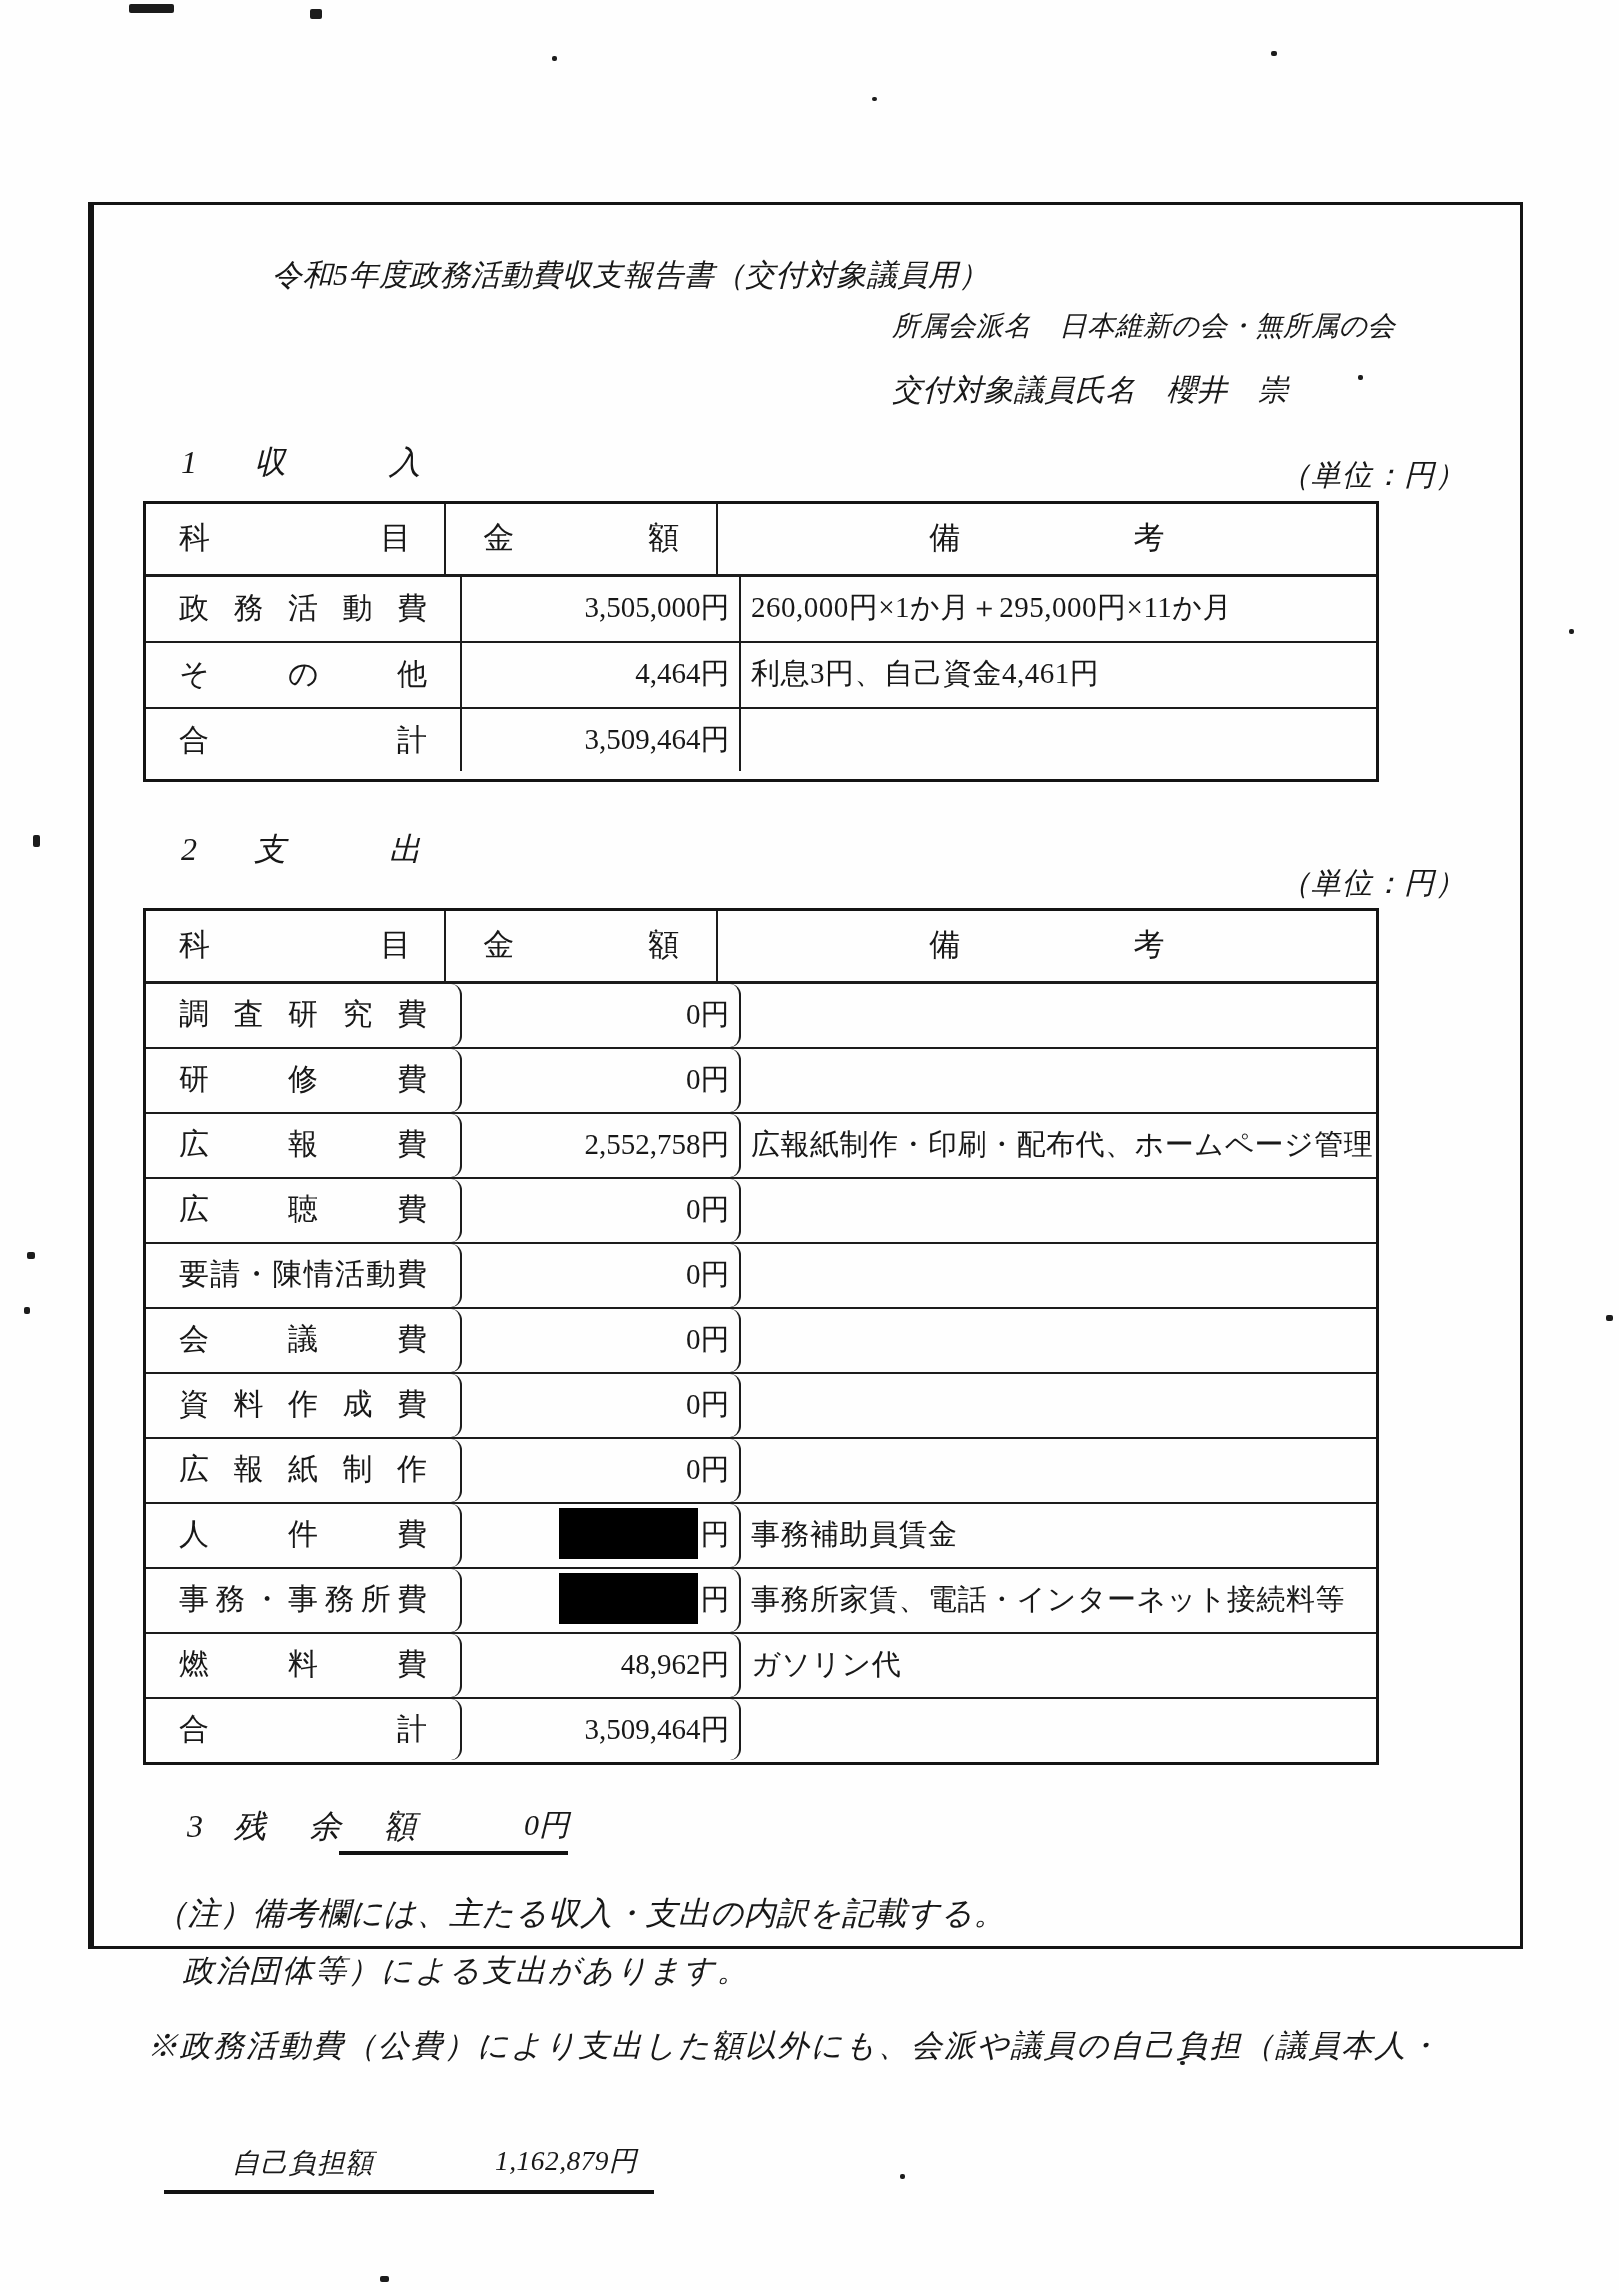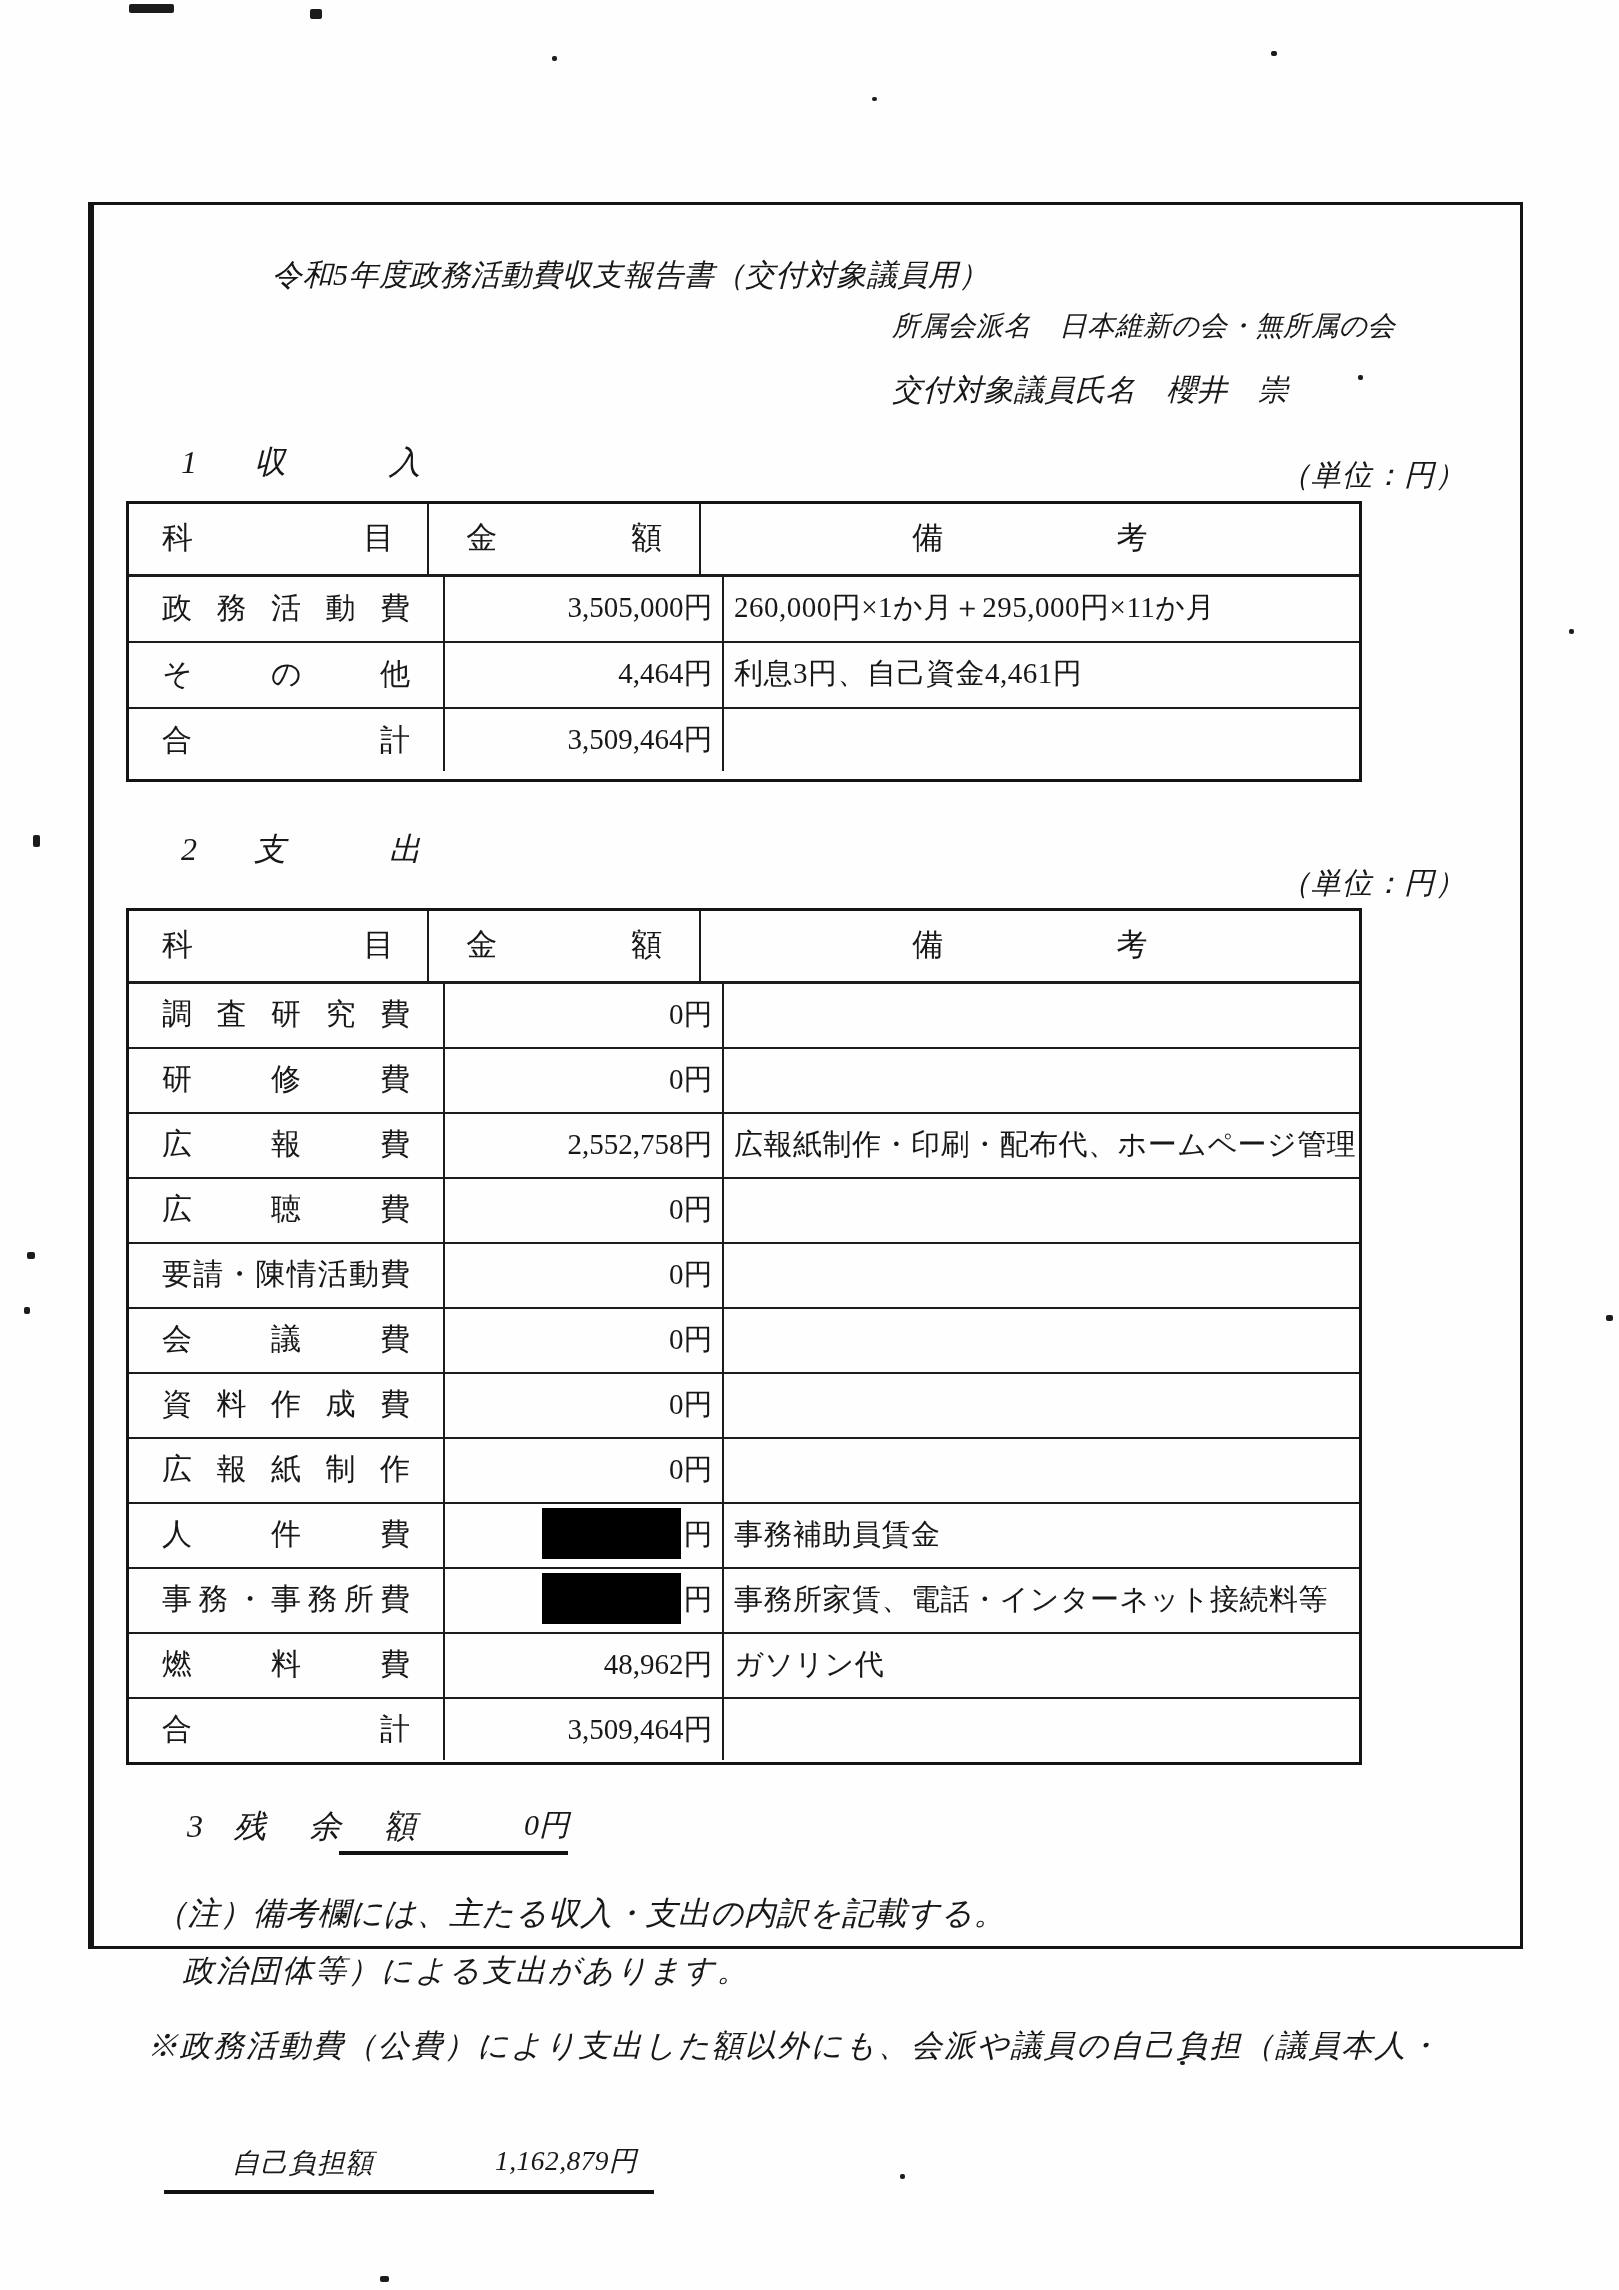--- a/index.html
+++ b/index.html
@@ -31,21 +31,21 @@
   .section-head .no{display:inline-block;}
   .sec-title-sp{display:inline-block;margin-left:57px;letter-spacing:103px;}
   .sec1{left:181px;top:441px;}
   .sec2{left:181px;top:828px;}
   .unit-note{font-size:30px;letter-spacing:1px;}
   .unit1{left:1280px;top:455px;}
   .unit2{left:1280px;top:863px;}
 
   
   .rtable{
-    position:absolute;left:126px;width:1236px;
+    position:absolute;left:143px;width:1236px;
     border:3.9px solid #141414;box-sizing:border-box;
     background:transparent;overflow:hidden;
   }
   .t-income{top:501px;height:281px;}
   .t-expense{top:908px;height:857px;}
   .trow{display:flex;width:100%;box-sizing:border-box;border-bottom:2.9px solid #1c1c1c;overflow:hidden;}
   .trow.hdr{border-bottom-width:3.9px;}
   .trow:last-child{border-bottom:none;}
   .cell{box-sizing:border-box;overflow:hidden;}
   .c1{width:342px;border-right:2.9px solid #1c1c1c;font-size:30px;
@@ -55,21 +55,21 @@
   .c3{width:700px;font-size:29px;text-align:left;padding-left:9.8px;letter-spacing:0.5px;}
   .hdr .c1{font-size:31px;}
   .hdr .c2{text-align:justify;text-align-last:justify;padding:0 37px;font-size:31px;}
   .hdr .c3{text-align:justify;text-align-last:justify;padding:0 211px;font-size:31px;}
   
   .t-income .hdr{height:73px;}  .t-income .hdr .cell{line-height:67px;}
   .t-income .dr {height:66px;}  .t-income .dr  .cell{line-height:61px;}
   .t-income .dr:last-child{height:62px;}
   
   .t-expense .hdr{height:73px;} .t-expense .hdr .cell{line-height:67px;}
-  .t-expense .dr {height:65px;} .t-expense .dr .cell{line-height:60px;}
+  .t-expense .dr {height:65px;} .t-expense .dr .cell{line-height:60px;border-radius:11px;}
   .t-expense .dr:last-child{height:61px;}
 
   .redact-box{
     display:inline-block;width:139px;height:51px;background:#000;
     vertical-align:-14.7px;margin-right:2px;
   }
 
   
   .balance-no{left:155px;top:1805px;font-size:32px;margin-left:32px;}
   .balance-title{display:inline-block;margin-left:31px;letter-spacing:43px;}

